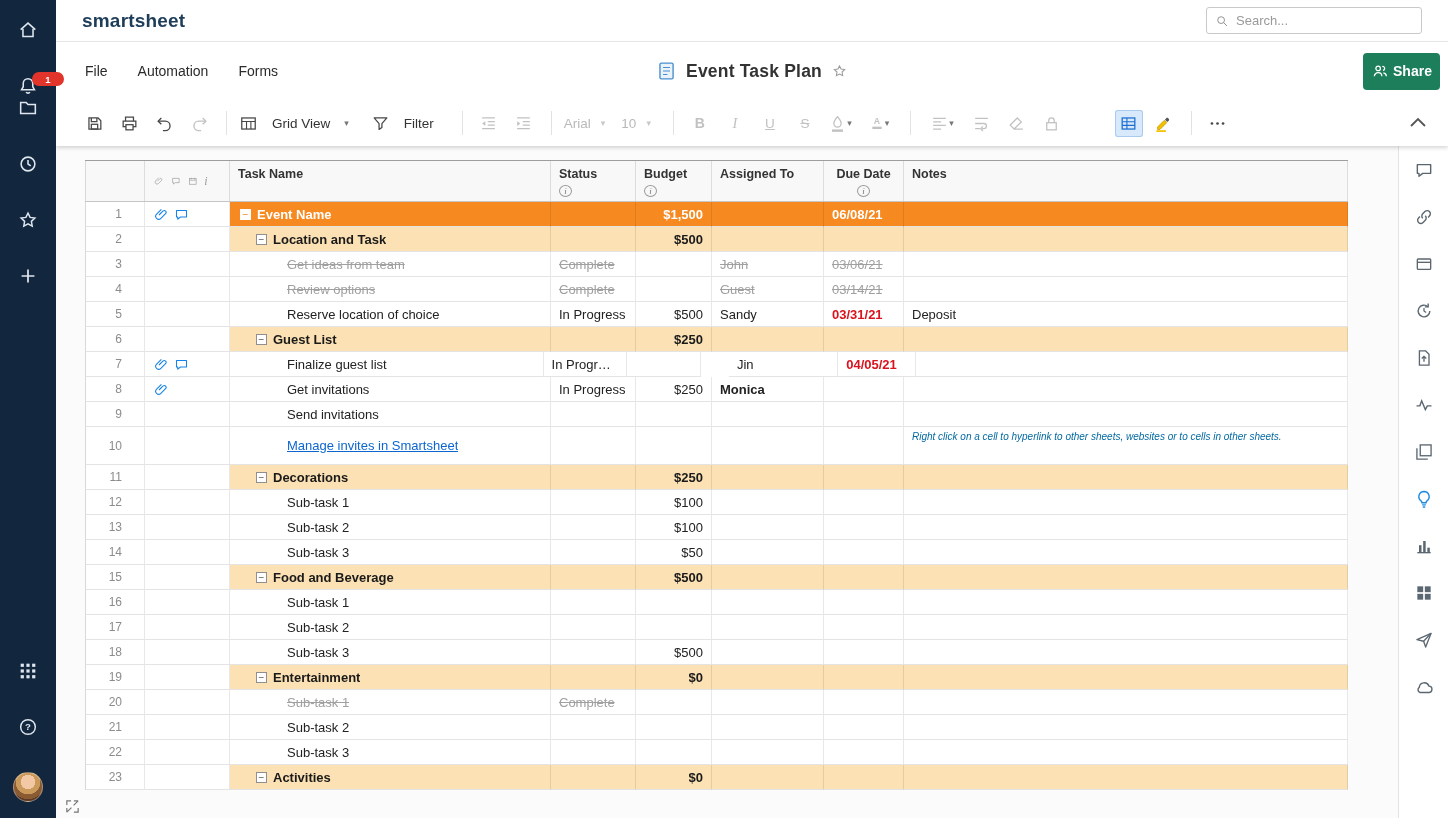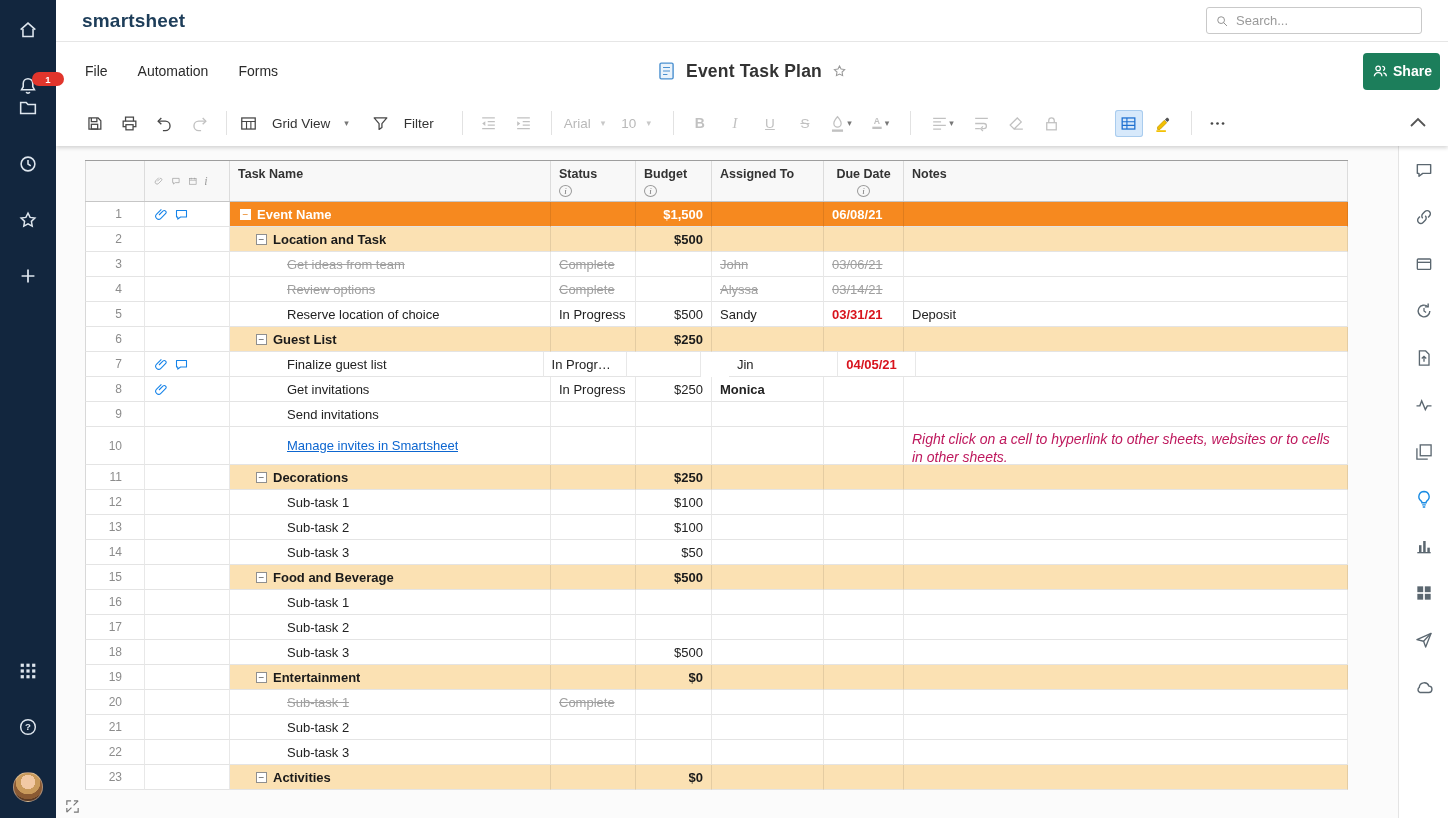--- a/index.html
+++ b/index.html
@@ -77,21 +77,21 @@
 .colbox{width:11px;height:11px;border:1px solid #8F8F8F;background:#fff;color:#555;font-size:10px;line-height:9px;text-align:center;margin-right:6px;flex:none;cursor:pointer}
 .r-parent .c-data{background:#F6891F}
 .r-parent .tx{color:#fff;font-weight:700}
 .r-parent .colbox{border-color:#fff;color:#E8821A}
 .r-section .c-data{background:#FBE1B3}
 .r-section .c-task .tx,.r-section .c-budget .tx{font-weight:700;color:#1A1A1A}
 .r-done .tx{color:#A0A0A0;text-decoration:line-through}
 .r-link .c-task .tx{color:#0D66D0;text-decoration:underline;cursor:pointer}
 .tx.ov{color:#D8131D;font-weight:700}
 .notes-tx{white-space:normal;line-height:1.28}
-.notes-tx.italic{font-style:italic;color:#be185d;font-size:14px}
+.notes-tx.italic{font-style:italic;color:#0369a1;font-size:10px}
 .row.tall .c-notes{align-items:flex-start;padding-top:4px}
 
 
 #rail{position:absolute;right:0;top:146px;width:50px;height:672px;background:#fff;border-left:1px solid #E4E4E4;display:flex;flex-direction:column;align-items:center;padding-top:14px;gap:27px;z-index:5}
 .rail-icon{width:20px;height:20px;color:#5B6770;cursor:pointer;flex:none}
 .rail-icon.active{color:#1B8CE3}
 
 #expand{position:absolute;left:8px;bottom:3px;width:17px;height:17px;color:#777;cursor:pointer}
 </style>
 </head>
@@ -494,21 +494,21 @@
           <div class="cell c-data c-task" style="width: 321px; padding-left: 57px;">
             <span class="tx">Review options</span>
           </div>
           <div class="cell c-data c-status" style="width: 85px;">
             <span class="tx">Complete</span>
           </div>
           <div class="cell c-data c-budget" style="width: 76px;">
             <span class="tx"></span>
           </div>
           <div class="cell c-data c-assigned" style="width: 112px;">
-            <span class="tx">Alyssa</span>
+            <span class="tx">Guest</span>
           </div>
           <div class="cell c-data c-due" style="width: 80px;">
             <span class="tx">03/14/21</span>
           </div>
           <div class="cell c-data c-notes" style="width: 444px;">
             <span class="tx"></span>
           </div>
         </div>
         <div class="row r-normal">
           <div class="cell c-num">5</div>

